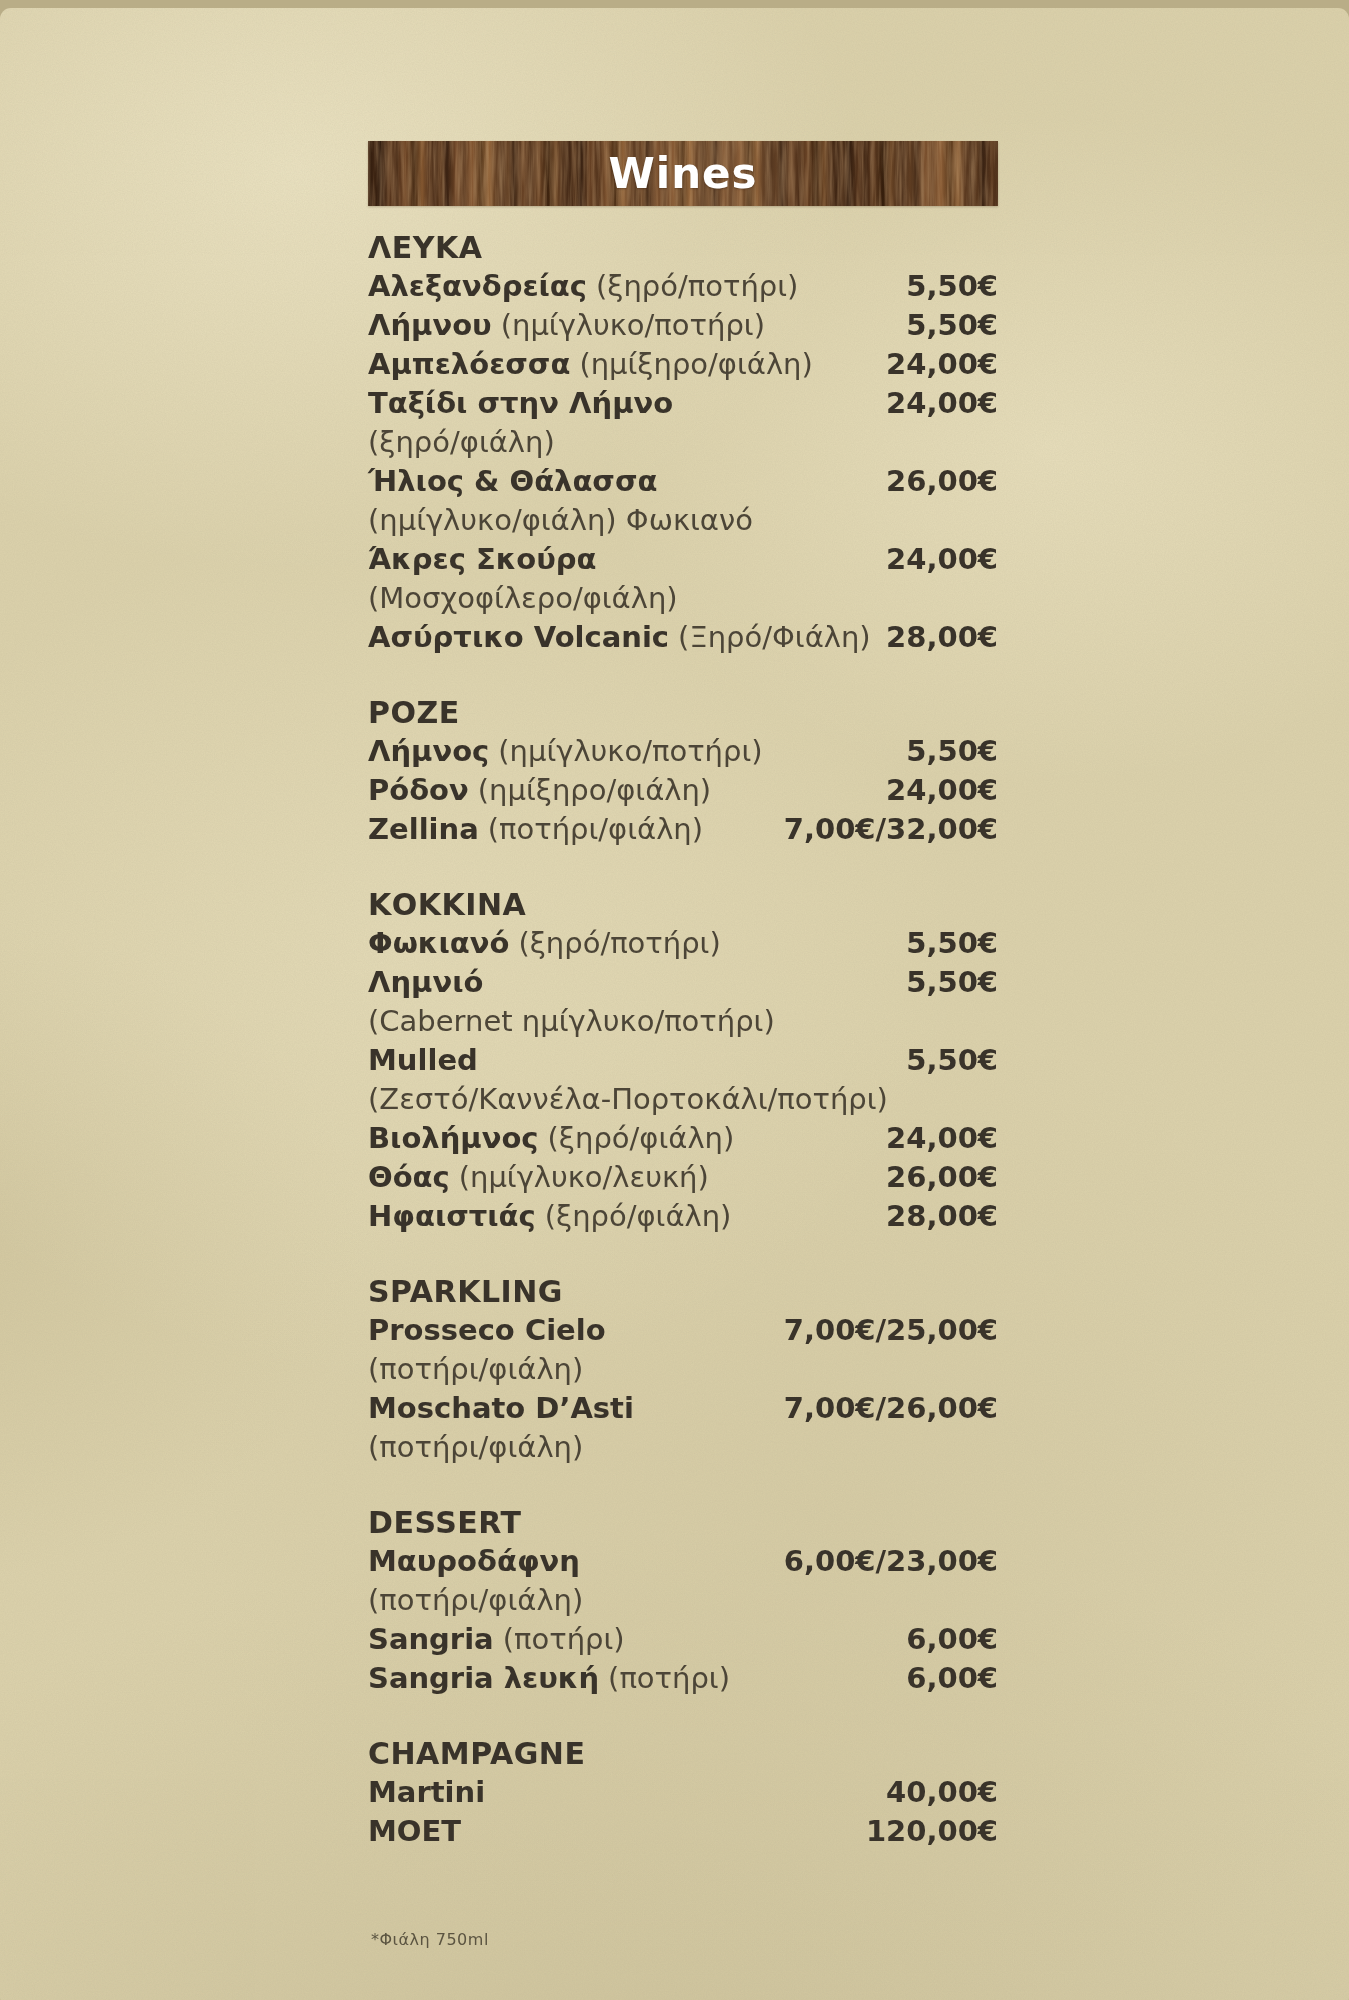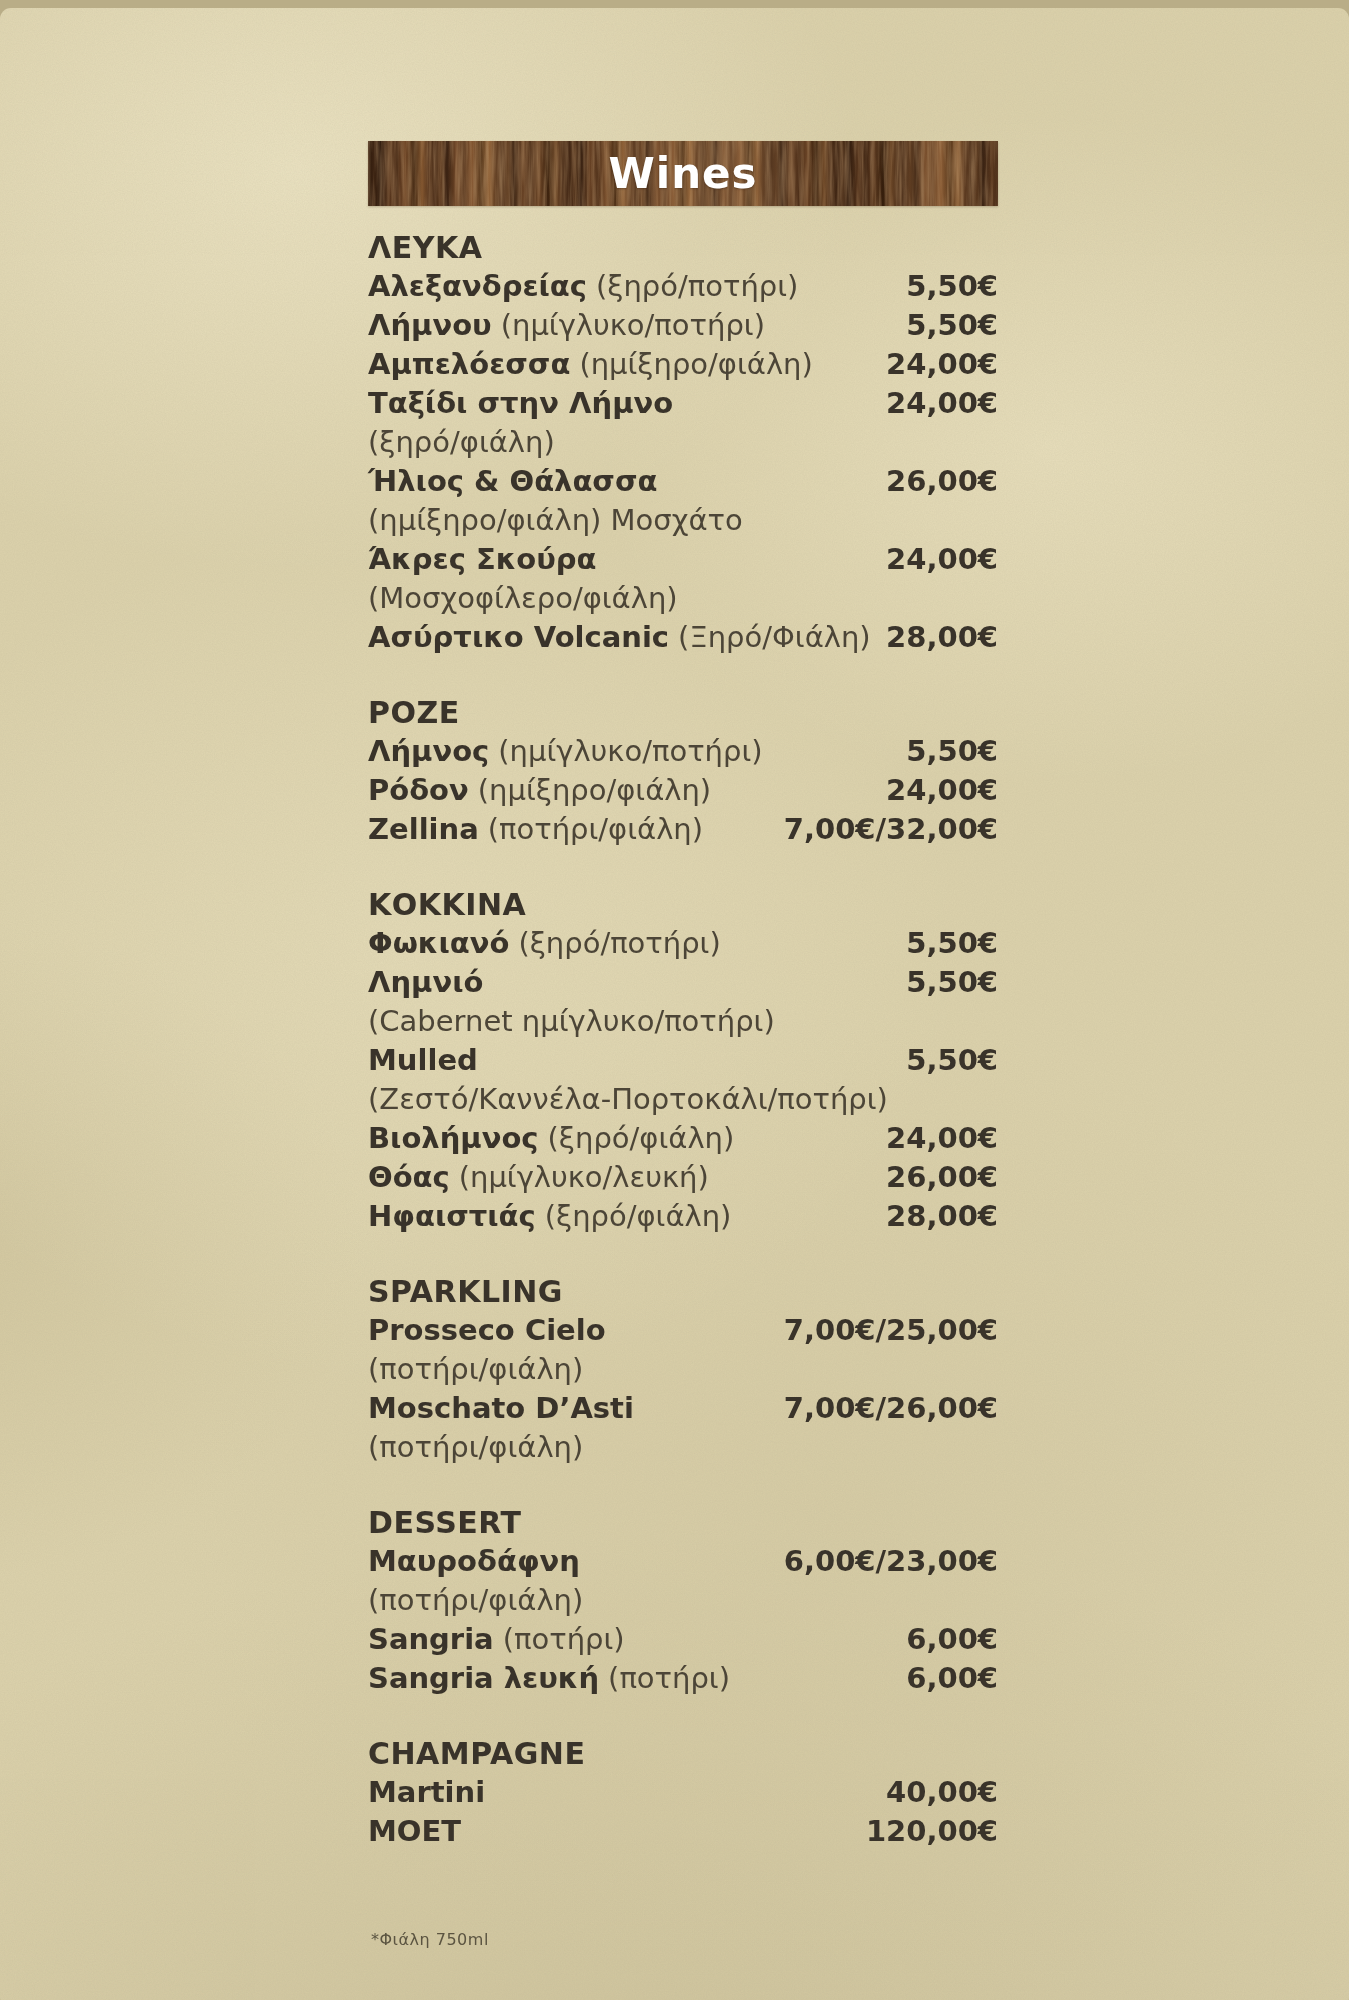--- a/index.html
+++ b/index.html
@@ -128,21 +128,21 @@
     <span class="left"><span class="name"></span><span class="desc">(ξηρό/φιάλη)</span></span>
     <span class="price"></span>
   </div>
 
   <div class="row">
     <span class="left"><span class="name">Ήλιος &amp; Θάλασσα</span><span class="desc"></span></span>
     <span class="price">26,00€</span>
   </div>
 
   <div class="row">
-    <span class="left"><span class="name"></span><span class="desc">(ημίξηρο/φιάλη) Μοσχάτο</span></span>
+    <span class="left"><span class="name"></span><span class="desc">(ημίγλυκο/φιάλη) Φωκιανό</span></span>
     <span class="price"></span>
   </div>
 
   <div class="row">
     <span class="left"><span class="name">Άκρες Σκούρα</span><span class="desc"></span></span>
     <span class="price">24,00€</span>
   </div>
 
   <div class="row">
     <span class="left"><span class="name"></span><span class="desc">(Μοσχοφίλερο/φιάλη)</span></span>

